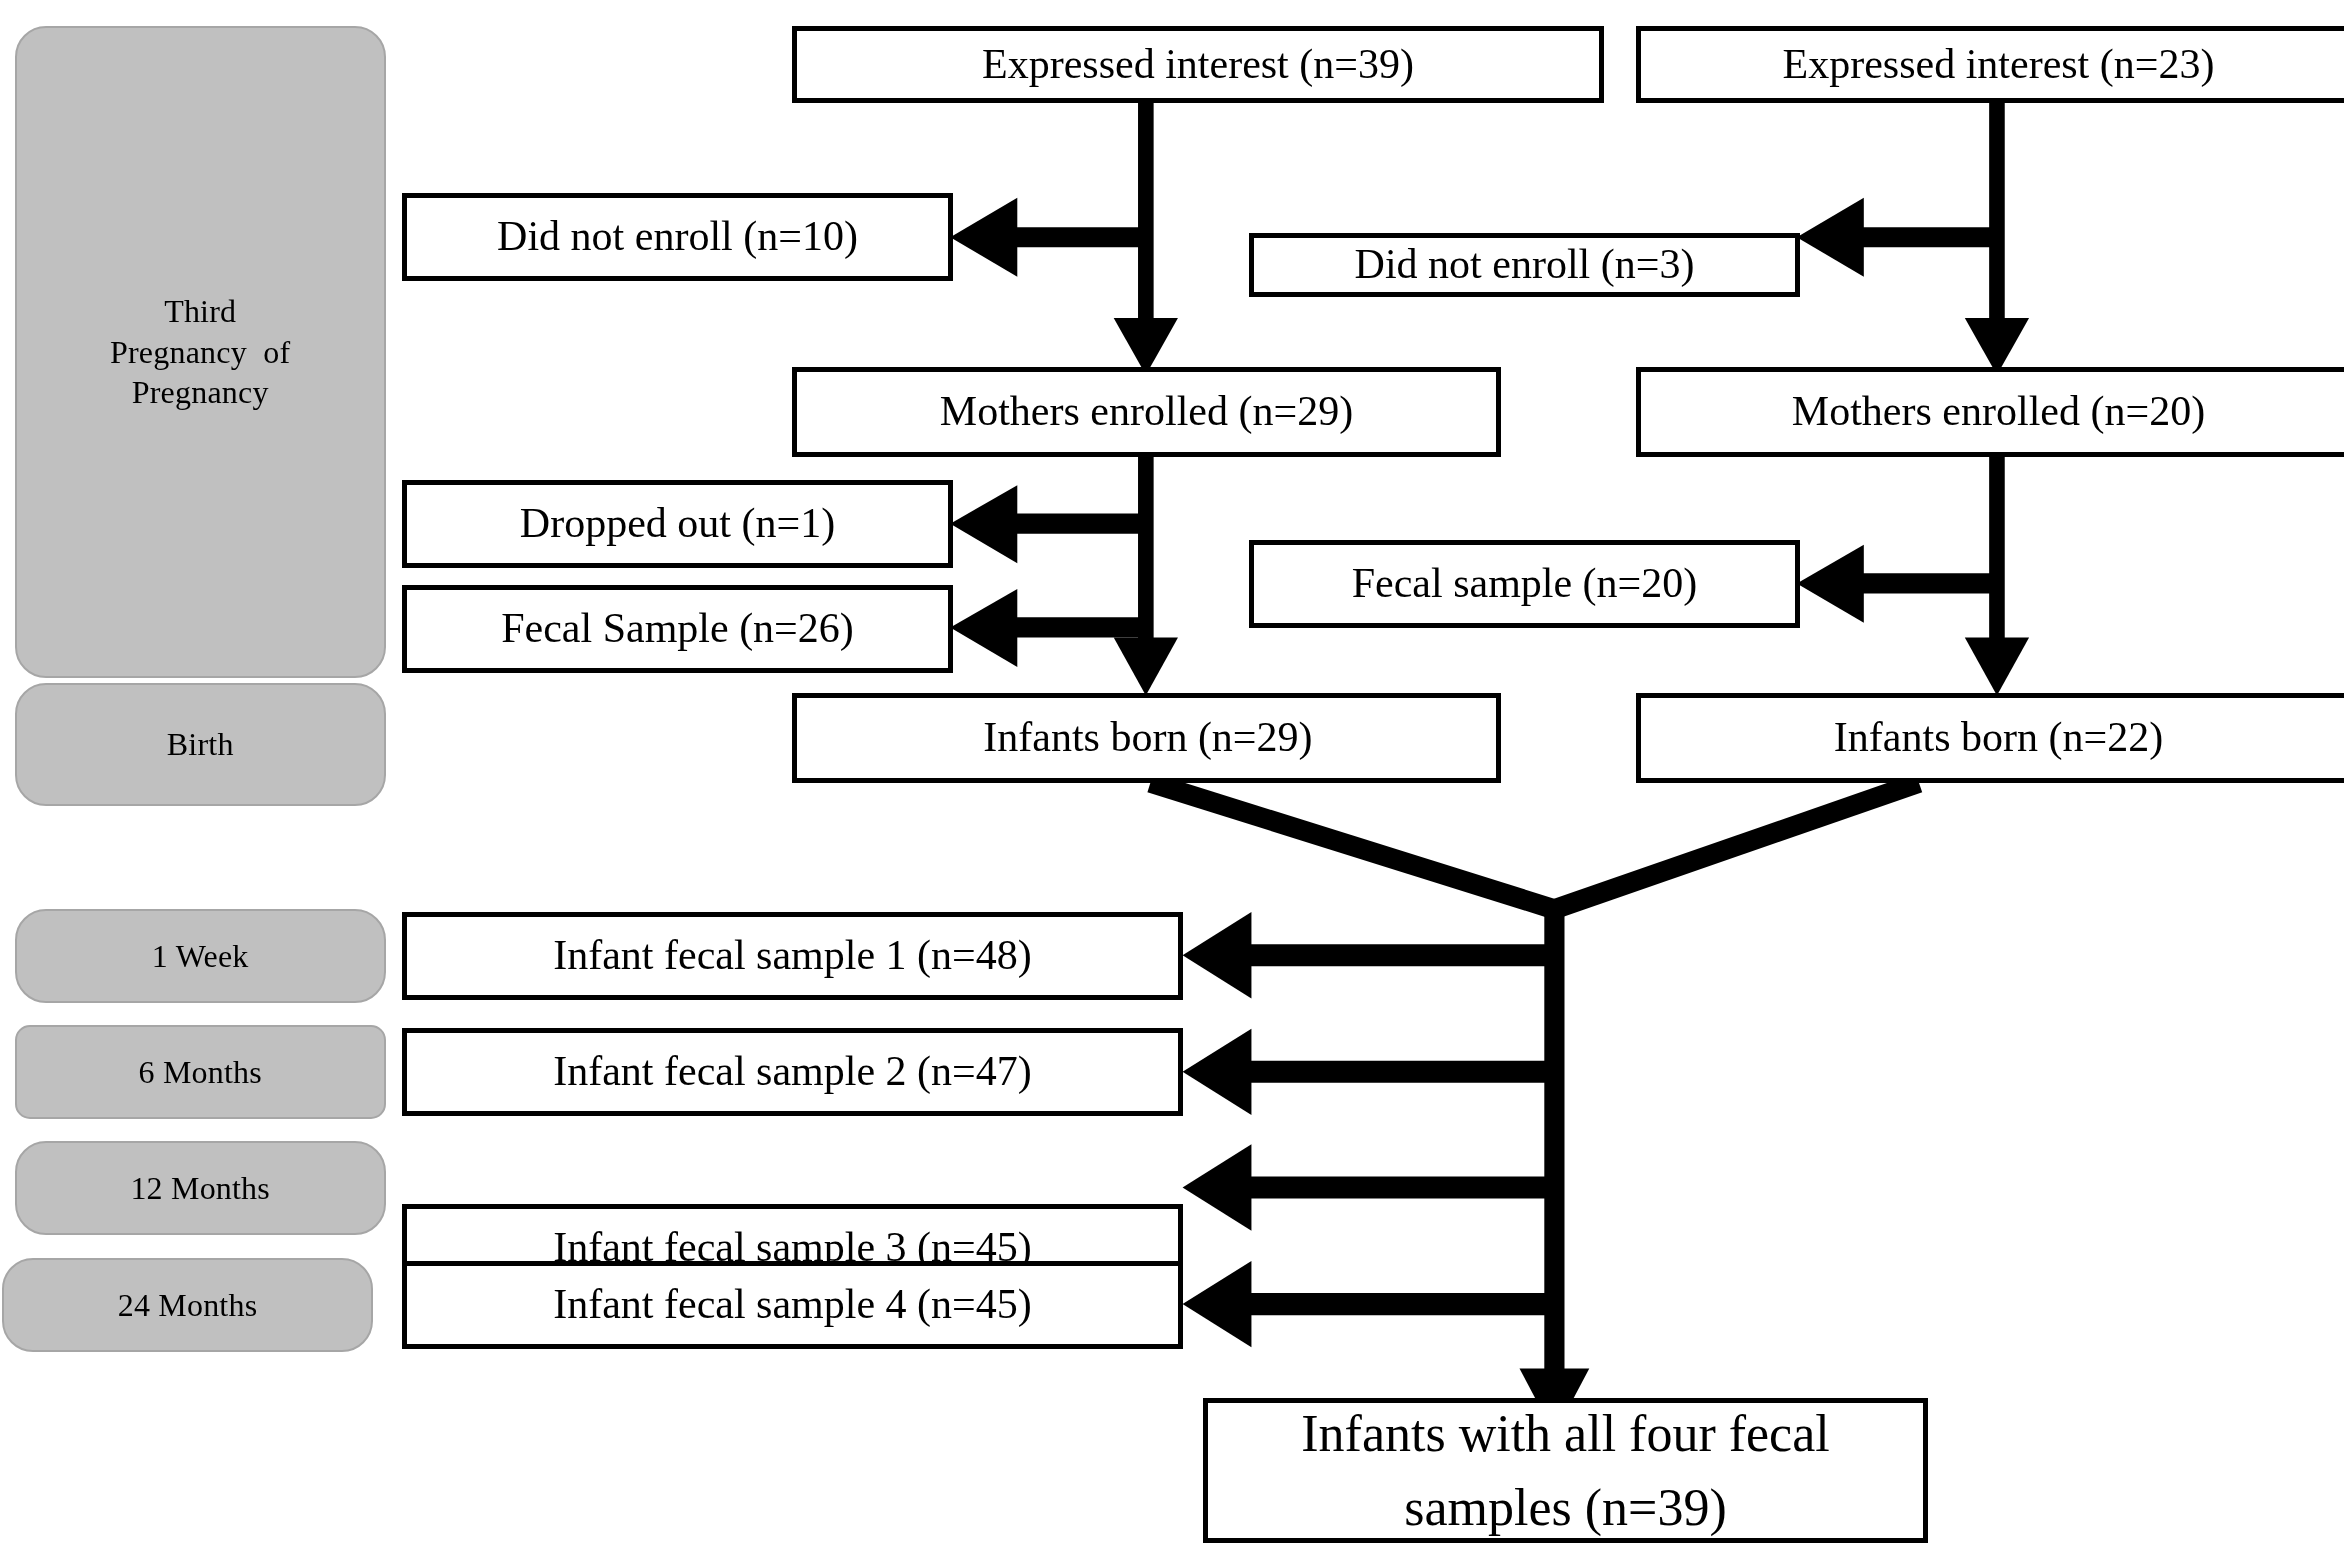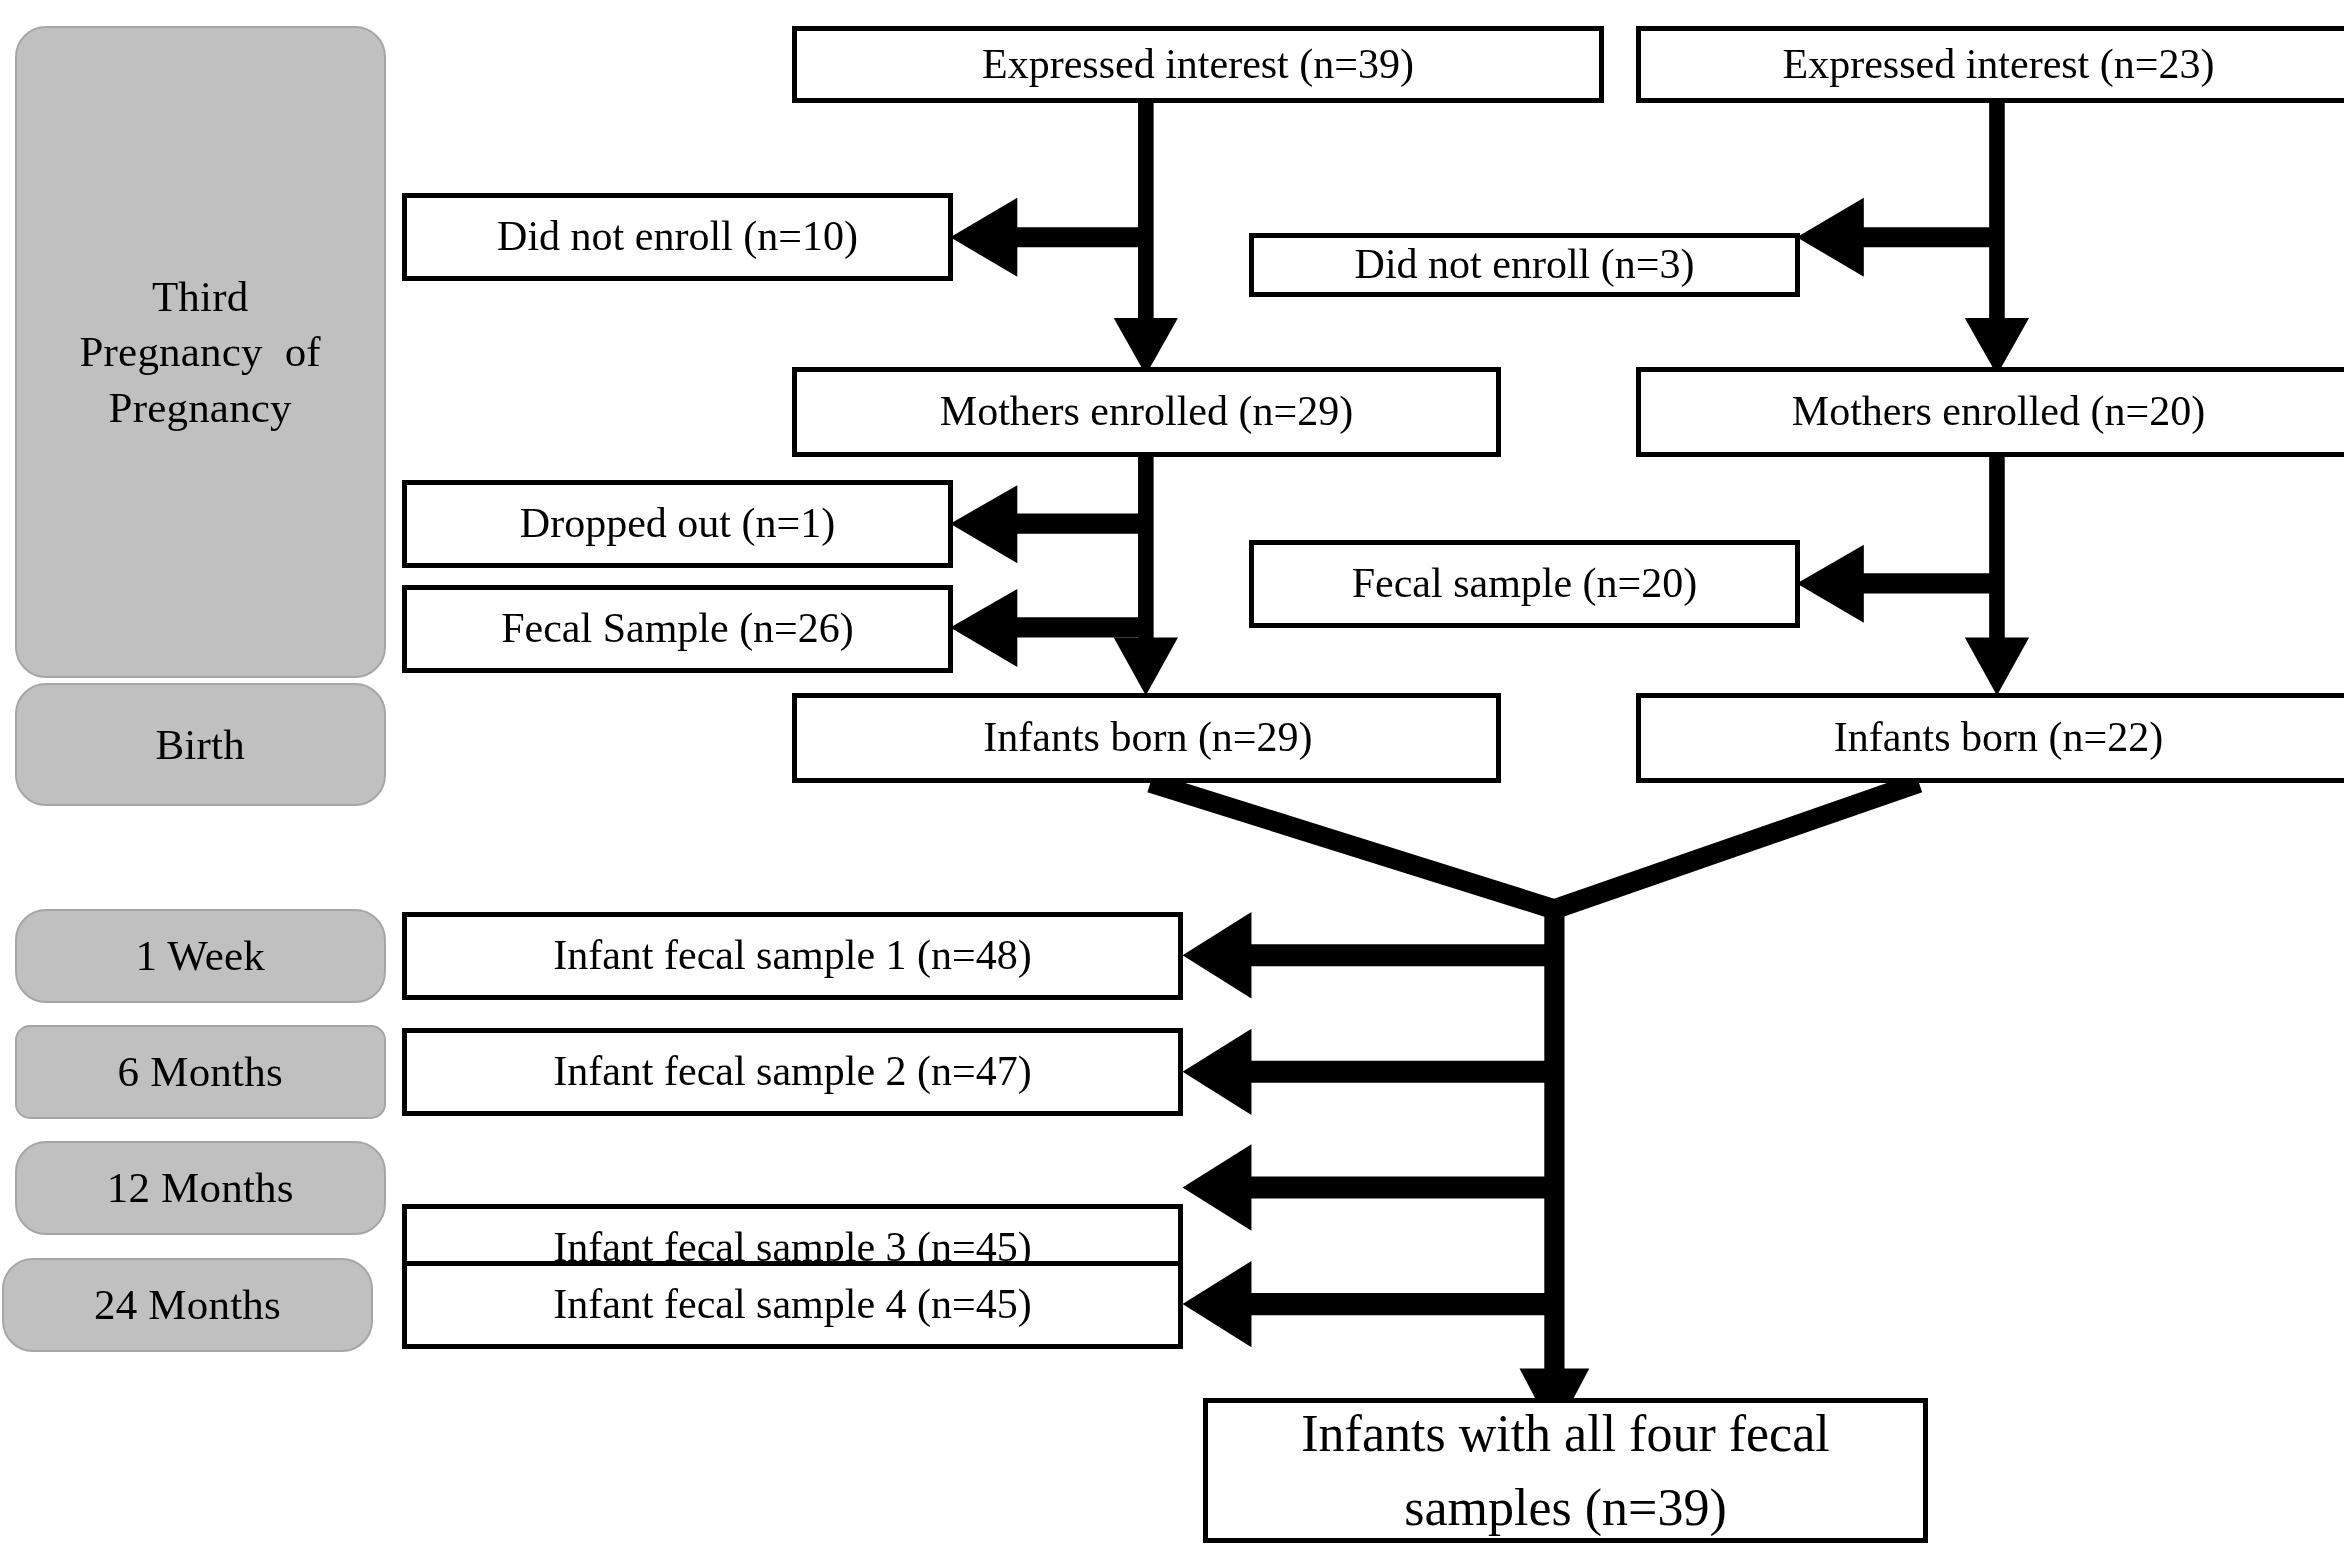--- a/index.html
+++ b/index.html
@@ -22,21 +22,21 @@
     position: absolute;
     background: #c0c0c0;
     border: 2.8px solid #a6a6a6;
     border-radius: 31px;
     box-sizing: border-box;
     display: flex;
     align-items: center;
     justify-content: center;
     text-align: center;
     color: #000000;
-    font-size: 43px;
+    font-size: 32px;
     line-height: 1.28;
     letter-spacing: 0.2px;
   }
   .chip.multiline {
     flex-direction: column;
   }
   .chip .chip-line {
     display: block;
     white-space: pre;
   }

